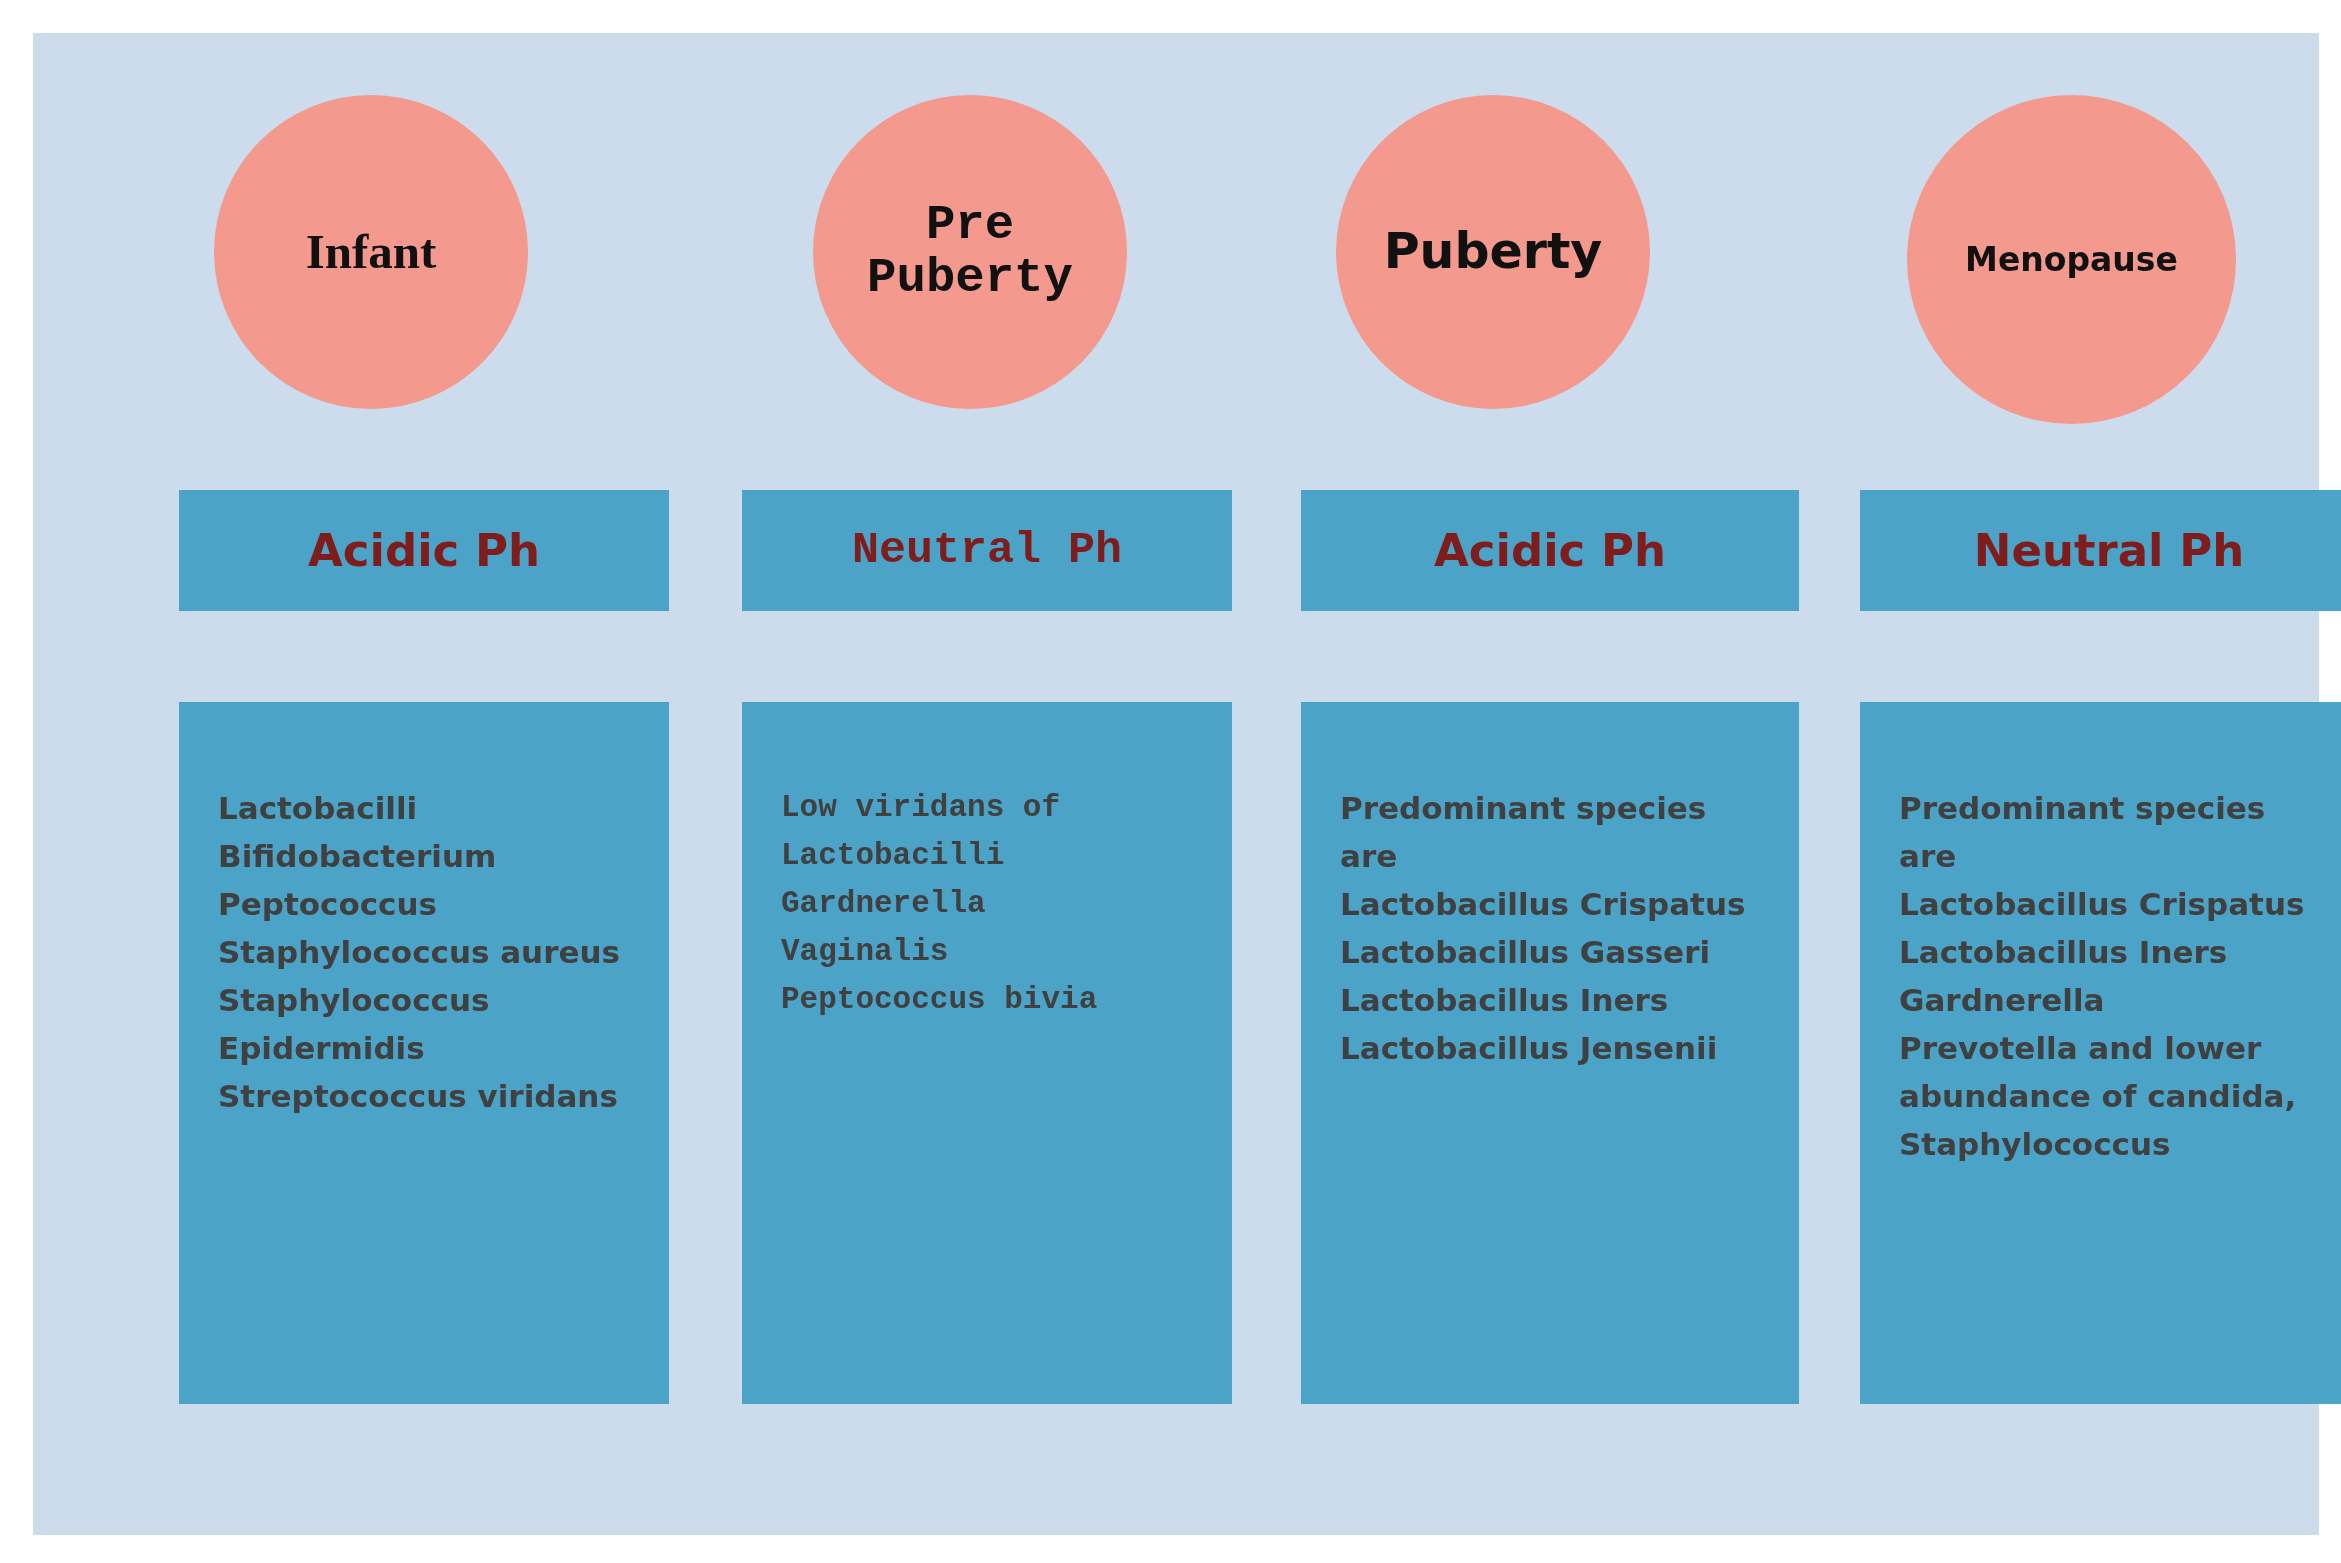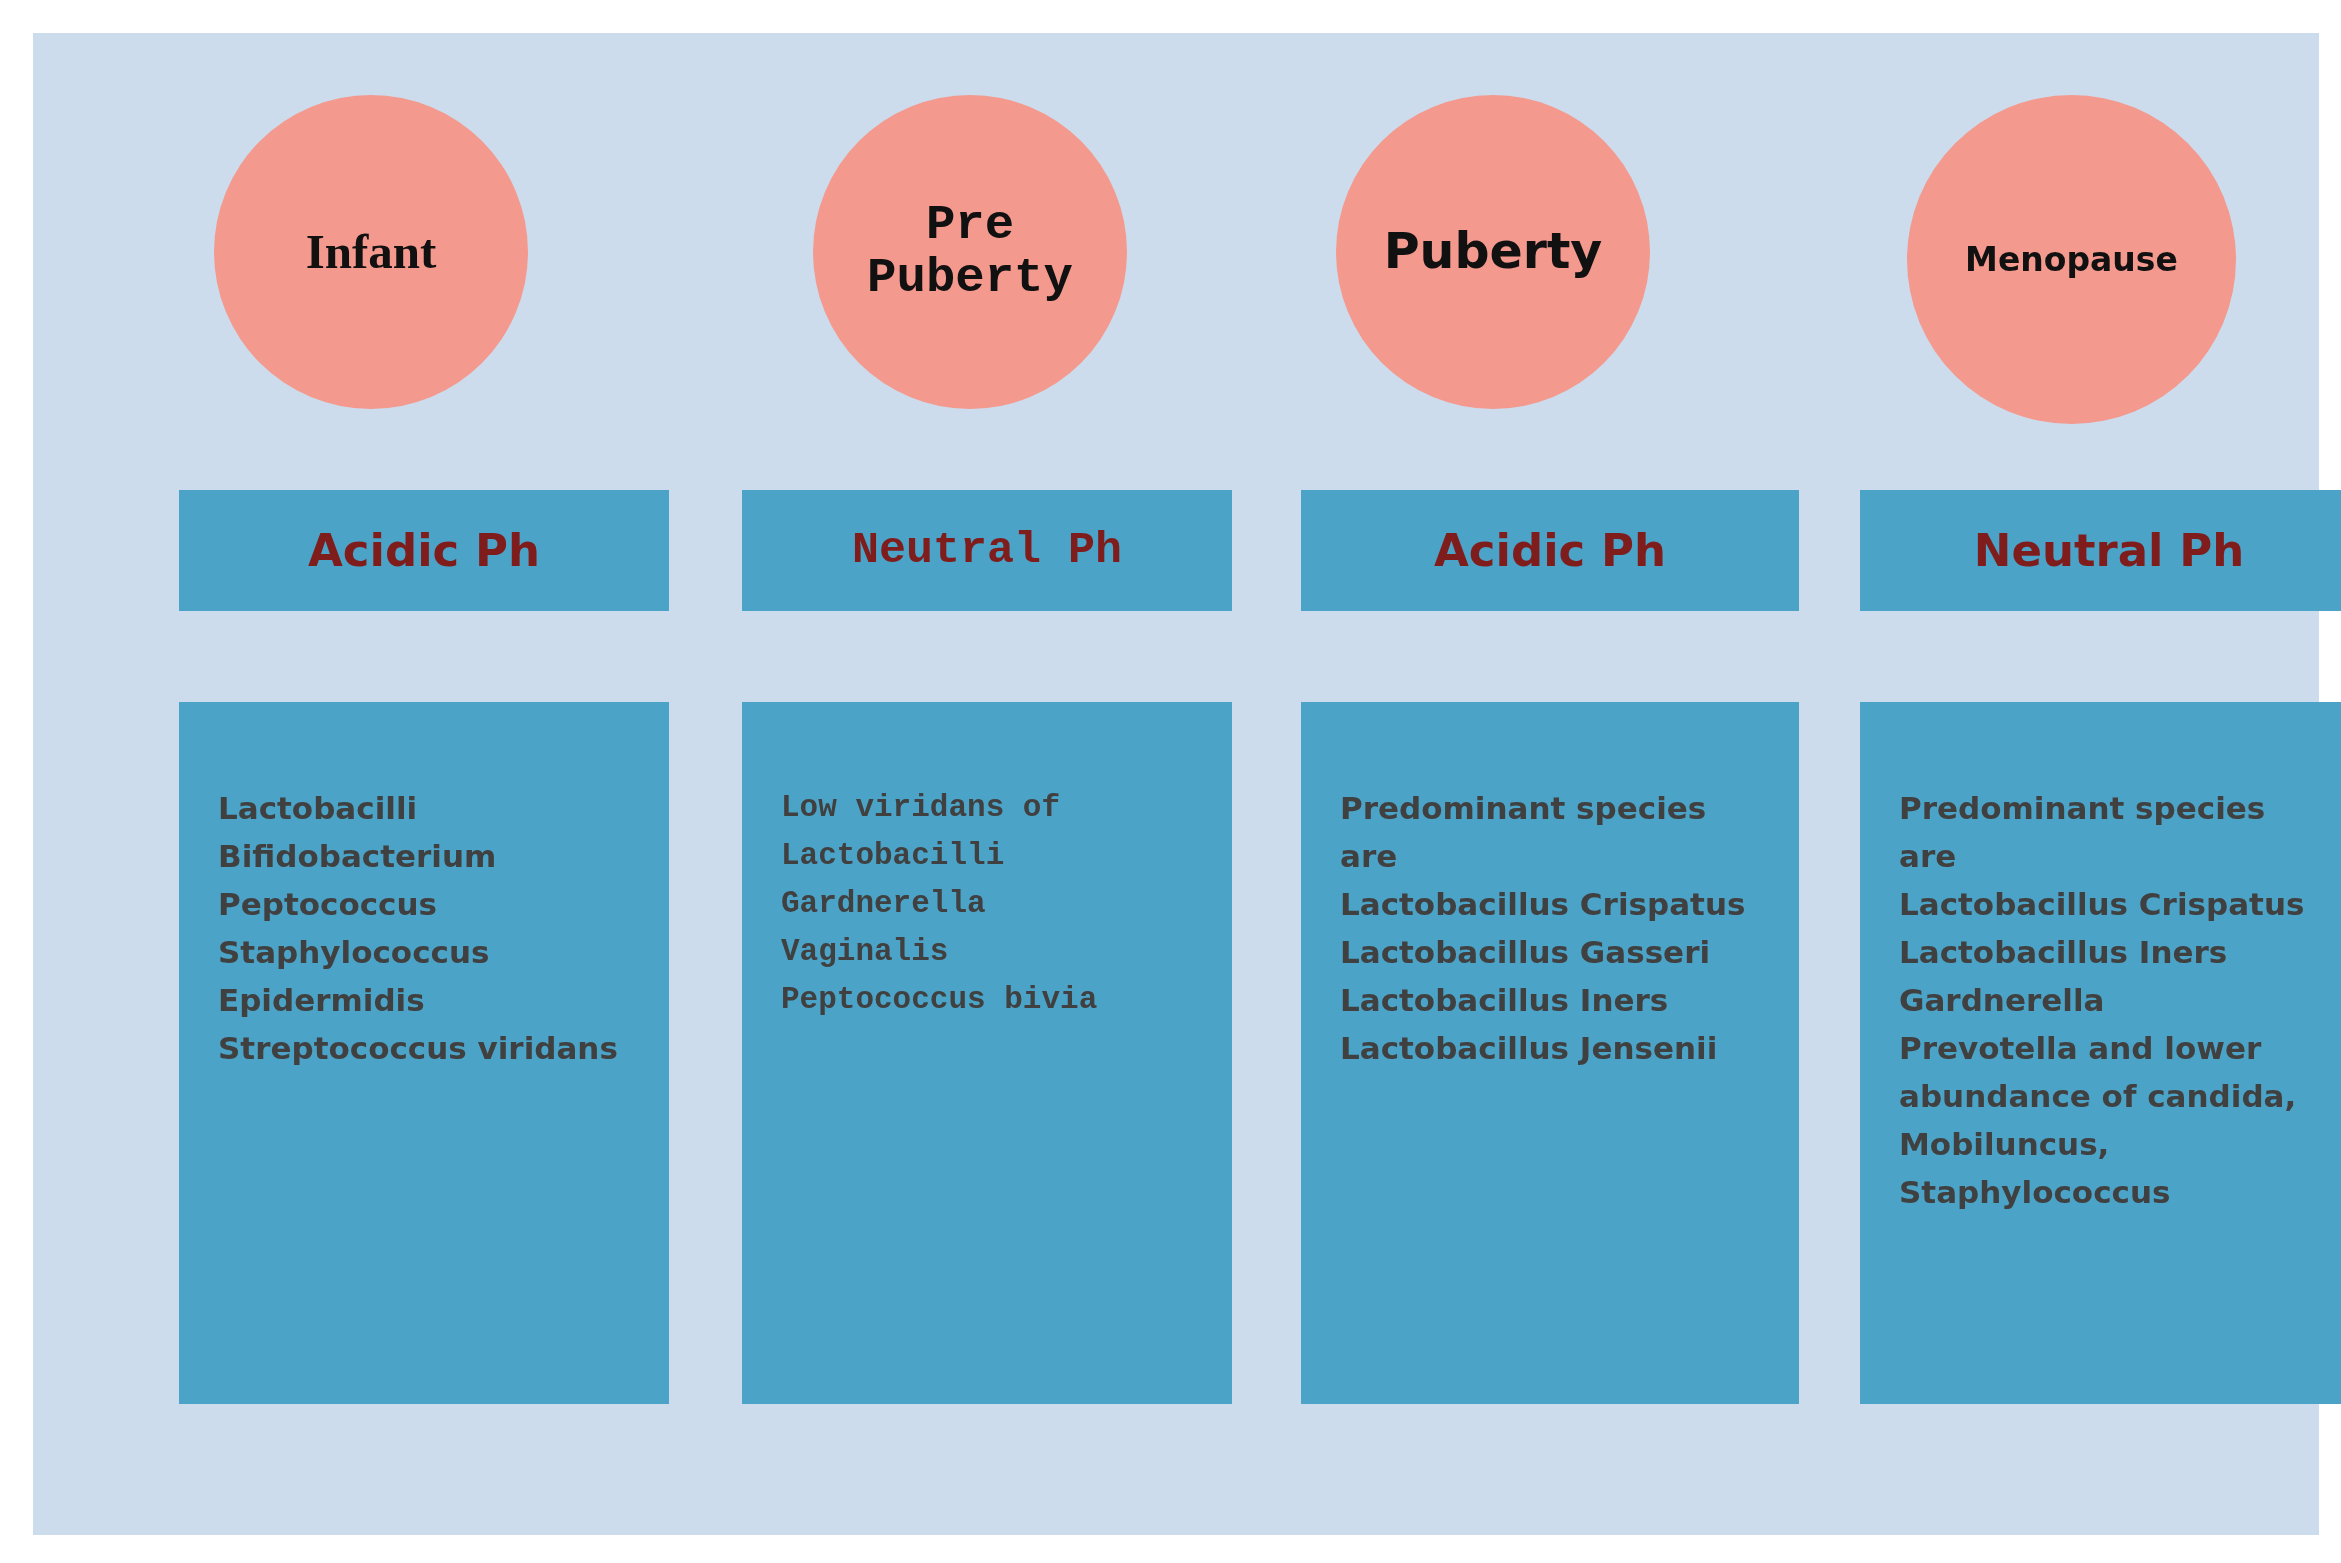--- a/index.html
+++ b/index.html
@@ -154,20 +154,21 @@
           <span class="circle-label">Infant</span>
         </div>
         <div class="ph-bar">
           <span>Acidic Ph</span>
         </div>
         <div class="content-box">
           <ul class="species-list">
             <li class="species-item">Lactobacilli</li>
             <li class="species-item">Bifidobacterium</li>
             <li class="species-item">Peptococcus</li>
+            <li class="species-item">Staphylococcus aureus</li>
             <li class="species-item">Staphylococcus Epidermidis</li>
             <li class="species-item">Streptococcus viridans</li>
           </ul>
         </div>
       </div>
 
       <div class="column col-1">
         <div class="circle circle-1">
           <span class="circle-label">Pre
 Puberty</span>
@@ -210,21 +211,20 @@
         <div class="ph-bar">
           <span>Neutral Ph</span>
         </div>
         <div class="content-box">
           <ul class="species-list">
             <li class="species-item">Predominant species are</li>
             <li class="species-item">Lactobacillus Crispatus</li>
             <li class="species-item">Lactobacillus Iners</li>
             <li class="species-item">Gardnerella</li>
             <li class="species-item">Prevotella and lower abundance of candida,</li>
-            <li class="species-item">Mobiluncus,</li>
             <li class="species-item">Staphylococcus</li>
           </ul>
         </div>
       </div>
 
     </div>
   </div>
 </div>
 
 

